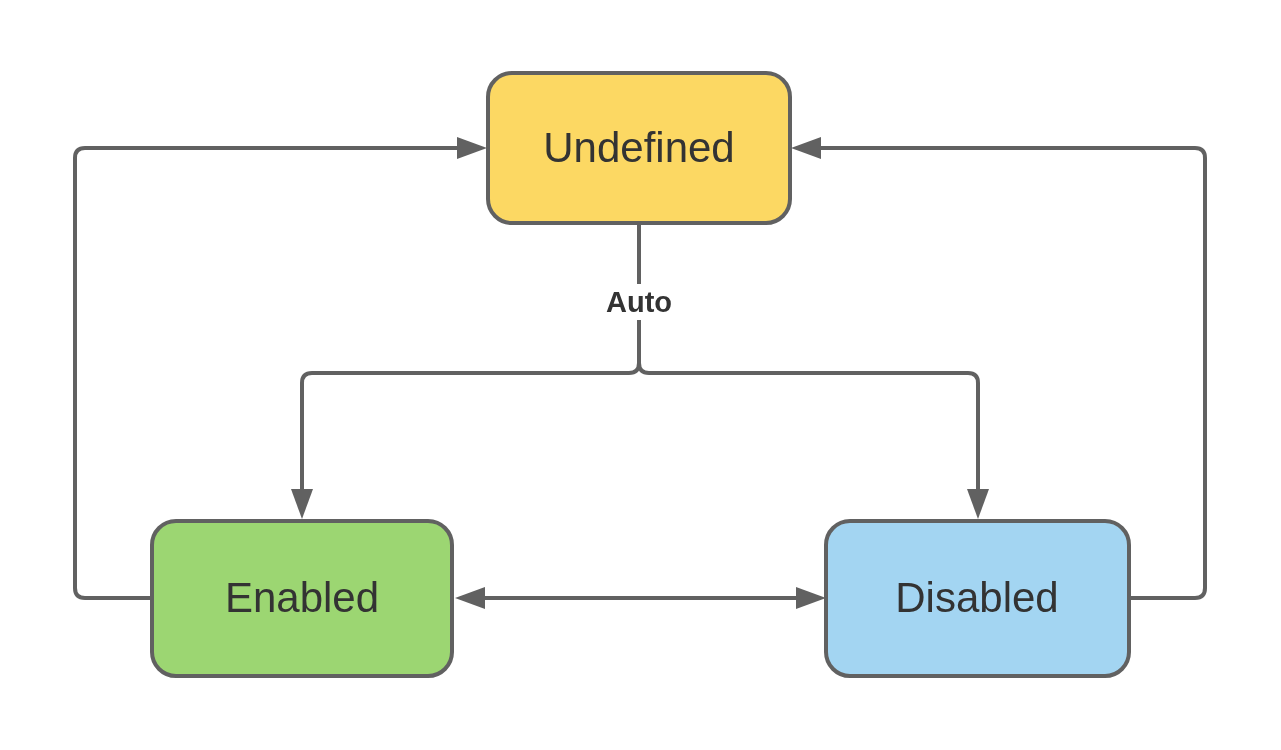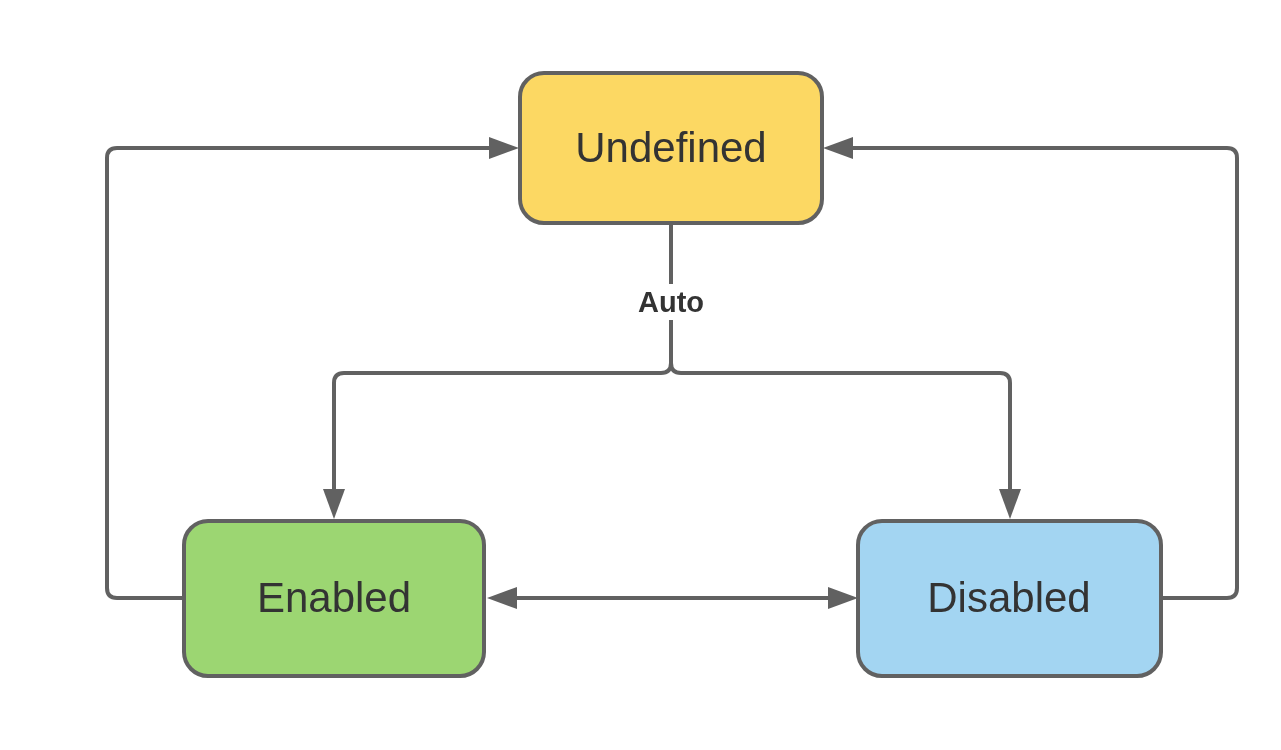--- a/index.html
+++ b/index.html
@@ -8,21 +8,20 @@
     background: #ffffff;
     width: 1281px;
     height: 750px;
     overflow: hidden;
     font-family: "Liberation Sans", "DejaVu Sans", sans-serif;
   }
   .canvas {
     position: relative;
     width: 1203px;
     height: 750px;
-    margin-left: 32px;
   }
   svg text {
     font-family: "Liberation Sans", "DejaVu Sans", sans-serif;
   }
   .node-label {
     font-size: 42px;
   }
   .edge-label {
     font-size: 29px;
     font-weight: bold;

